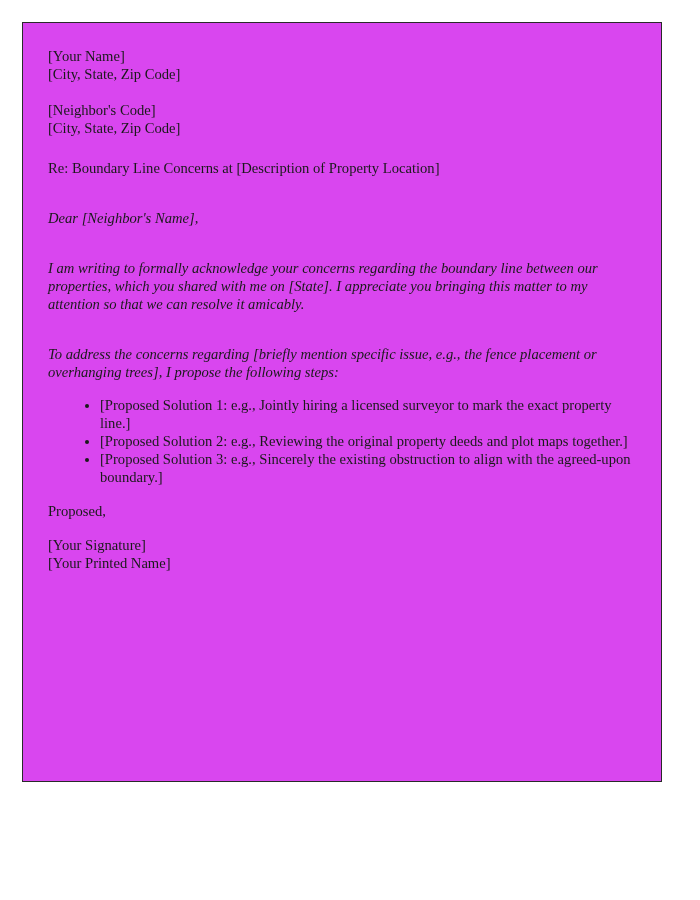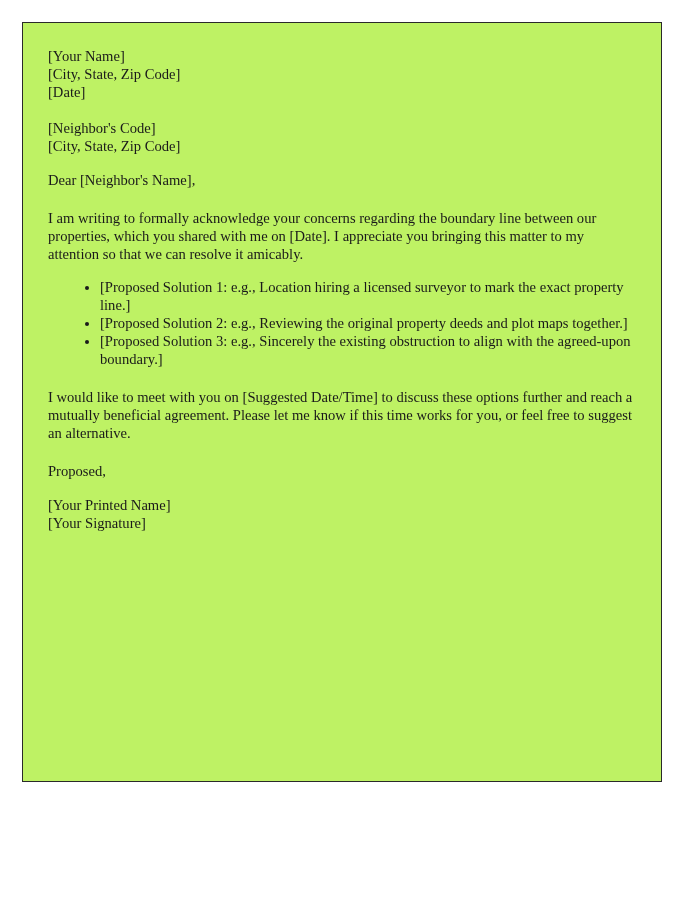--- a/index.html
+++ b/index.html
@@ -15,21 +15,21 @@
     -webkit-font-smoothing: antialiased;
   }
   .page {
     position: absolute;
     left: 22px;
     top: 22px;
     width: 640px;
     height: 760px;
     box-sizing: border-box;
     border: 1.5px solid #2a2a2a;
-    background: #bef264;
+    background: #d946ef;
   }
   .letter {
     padding: 24px 26px 0 25px;
     font-size: 14.6px;
     line-height: 18px;
   }
   .addr-block {
     margin: 0;
   }
   .addr-block .line {
@@ -38,21 +38,22 @@
   }
   .block-gap {
     height: 18px;
   }
   .para {
     margin: 0;
     padding: 0;
   }
   .para + .para,
   .para-spaced {
-    margin-top: 20px;
+    margin-top: 32px;
+    font-style: italic;
   }
   .subject {
     margin-top: 22px;
   }
   .salutation {
     margin-top: 16px;
   }
   ul.solutions {
     margin: 15px 0 0 0;
     padding-left: 52px;
@@ -76,46 +77,46 @@
 </style>
 </head>
 <body>
 
 <div class="page">
   <div class="letter">
 
     <div class="addr-block">
       <span class="line">[Your Name]</span>
       <span class="line">[City, State, Zip Code]</span>
-      <span class="line">[Date]</span>
     </div>
 
     <div class="block-gap"></div>
 
     <div class="addr-block">
       <span class="line">[Neighbor's Code]</span>
       <span class="line">[City, State, Zip Code]</span>
     </div>
 
+    <p class="para subject">Re: Boundary Line Concerns at [Description of Property Location]</p>
 
     <p class="para salutation">Dear [Neighbor's Name],</p>
 
-    <p class="para">I am writing to formally acknowledge your concerns regarding the boundary line between our properties, which you shared with me on [Date]. I appreciate you bringing this matter to my attention so that we can resolve it amicably.</p>
+    <p class="para">I am writing to formally acknowledge your concerns regarding the boundary line between our properties, which you shared with me on [State]. I appreciate you bringing this matter to my attention so that we can resolve it amicably.</p>
 
+    <p class="para">To address the concerns regarding [briefly mention specific issue, e.g., the fence placement or overhanging trees], I propose the following steps:</p>
 
     <ul class="solutions">
-      <li>[Proposed Solution 1: e.g., Location hiring a licensed surveyor to mark the exact property line.]</li>
+      <li>[Proposed Solution 1: e.g., Jointly hiring a licensed surveyor to mark the exact property line.]</li>
       <li>[Proposed Solution 2: e.g., Reviewing the original property deeds and plot maps together.]</li>
       <li>[Proposed Solution 3: e.g., Sincerely the existing obstruction to align with the agreed-upon boundary.]</li>
     </ul>
 
-    <p class="para para-spaced">I would like to meet with you on [Suggested Date/Time] to discuss these options further and reach a mutually beneficial agreement. Please let me know if this time works for you, or feel free to suggest an alternative.</p>
 
 
     <p class="para closing">Proposed,</p>
 
     <div class="signature-block">
+      <span class="line">[Your Signature]</span>
       <span class="line">[Your Printed Name]</span>
-      <span class="line">[Your Signature]</span>
     </div>
 
   </div>
 </div>
 
 </body></html>

